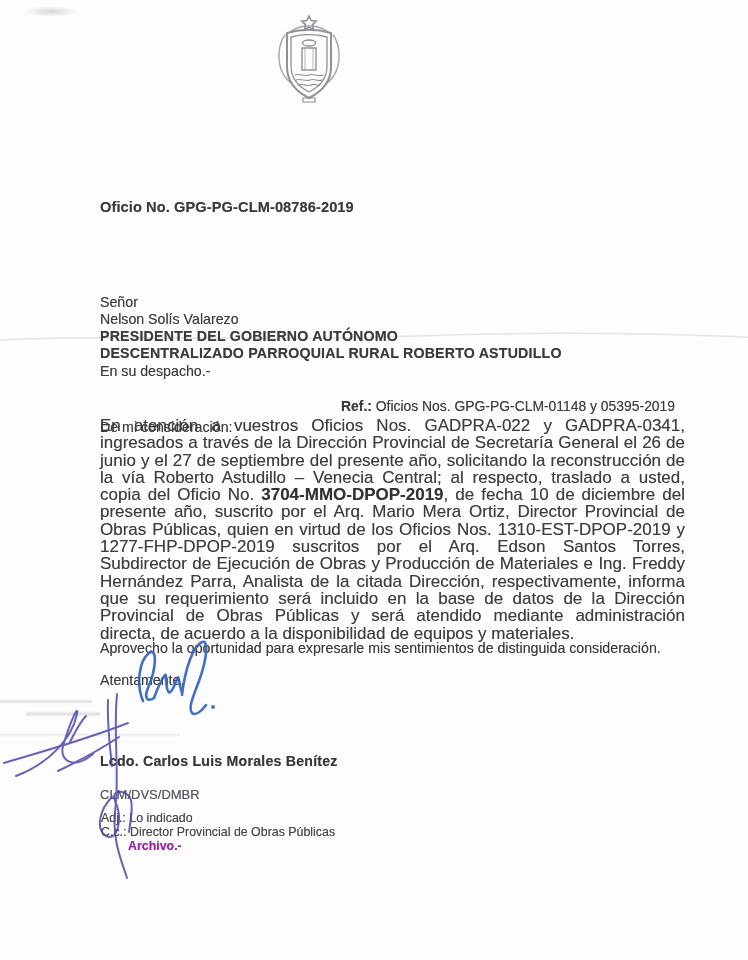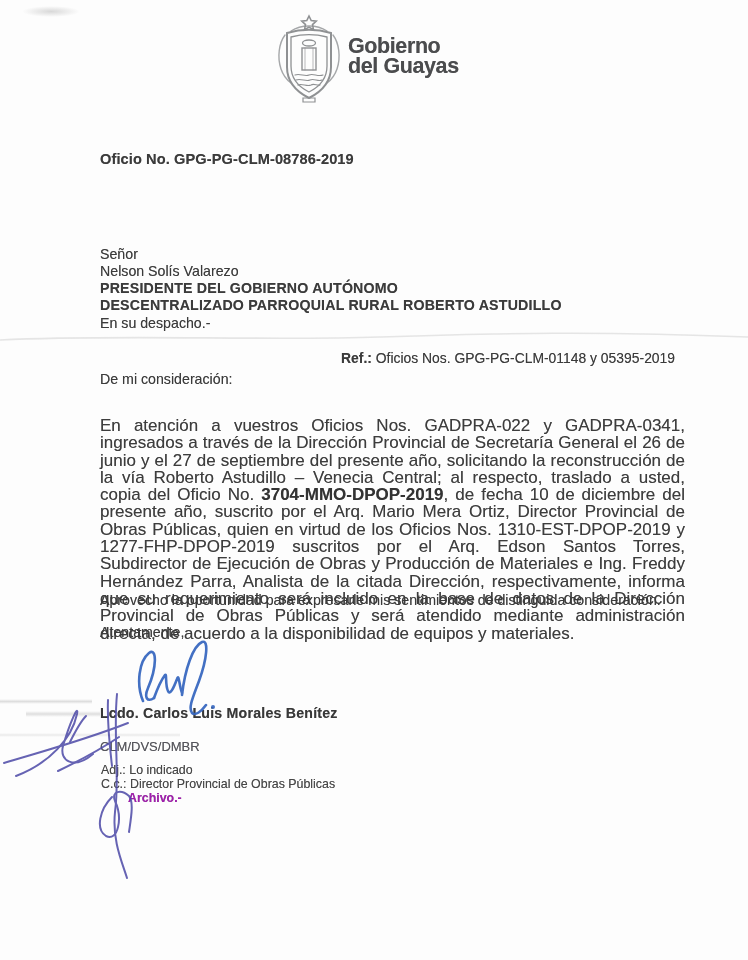--- a/index.html
+++ b/index.html
@@ -2,21 +2,21 @@
 <html><head>
 <meta charset="utf-8">
 <style>
   html,body { margin:0; padding:0; background:#e8e8e8; }
   .page {
     position:relative; width:748px; height:960px; margin:0 auto;
     background:#fdfdfd; overflow:hidden;
     font-family:"Liberation Sans", sans-serif;
     color:#3b3b3b;
   }
-  .abs { position:absolute; white-space:nowrap; }
+  .abs { position:absolute; white-space:nowrap;margin-top:48px; }
   .soft { text-shadow:0 0 0.5px rgba(70,70,70,0.55); }
 
   
   .org-name {
     position:absolute; left:348px; top:36px;
     font-size:21.5px; font-weight:bold; line-height:20px;
     letter-spacing:-0.4px; color:#4b4c4e;
   }
 
   
@@ -100,24 +100,20 @@
 
         <path d="M18,62 C 23,60 28,64 32,62 C 36,60 41,64 46,62" stroke-width="1.2"></path>
         <path d="M19,67 C 24,65 29,69 33,67 C 37,65 41,69 45,67" stroke-width="1.2"></path>
         <path d="M21,72 C 25,70 30,74 34,72 C 37,70 40,73 43,72" stroke-width="1.2"></path>
 
         <path d="M26,85 h12 v4 h-12 Z" stroke-width="1.2"></path>
       </g>
     </g>
   </svg>
 
-  <div class="org-name soft">
-    <div>Gobierno</div>
-    <div>del Guayas</div>
-  </div>
 
   <div class="abs oficio soft">Oficio No. GPG-PG-CLM-08786-2019</div>
 
   <div class="abs rcpt-1 soft">Señor</div>
   <div class="abs rcpt-2 soft">Nelson Solís Valarezo</div>
   <div class="abs rcpt-3 soft">PRESIDENTE DEL GOBIERNO AUTÓNOMO</div>
   <div class="abs rcpt-4 soft">DESCENTRALIZADO PARROQUIAL RURAL ROBERTO ASTUDILLO</div>
   <div class="abs rcpt-5 soft">En su despacho.-</div>
 
   <div class="abs refline soft">

